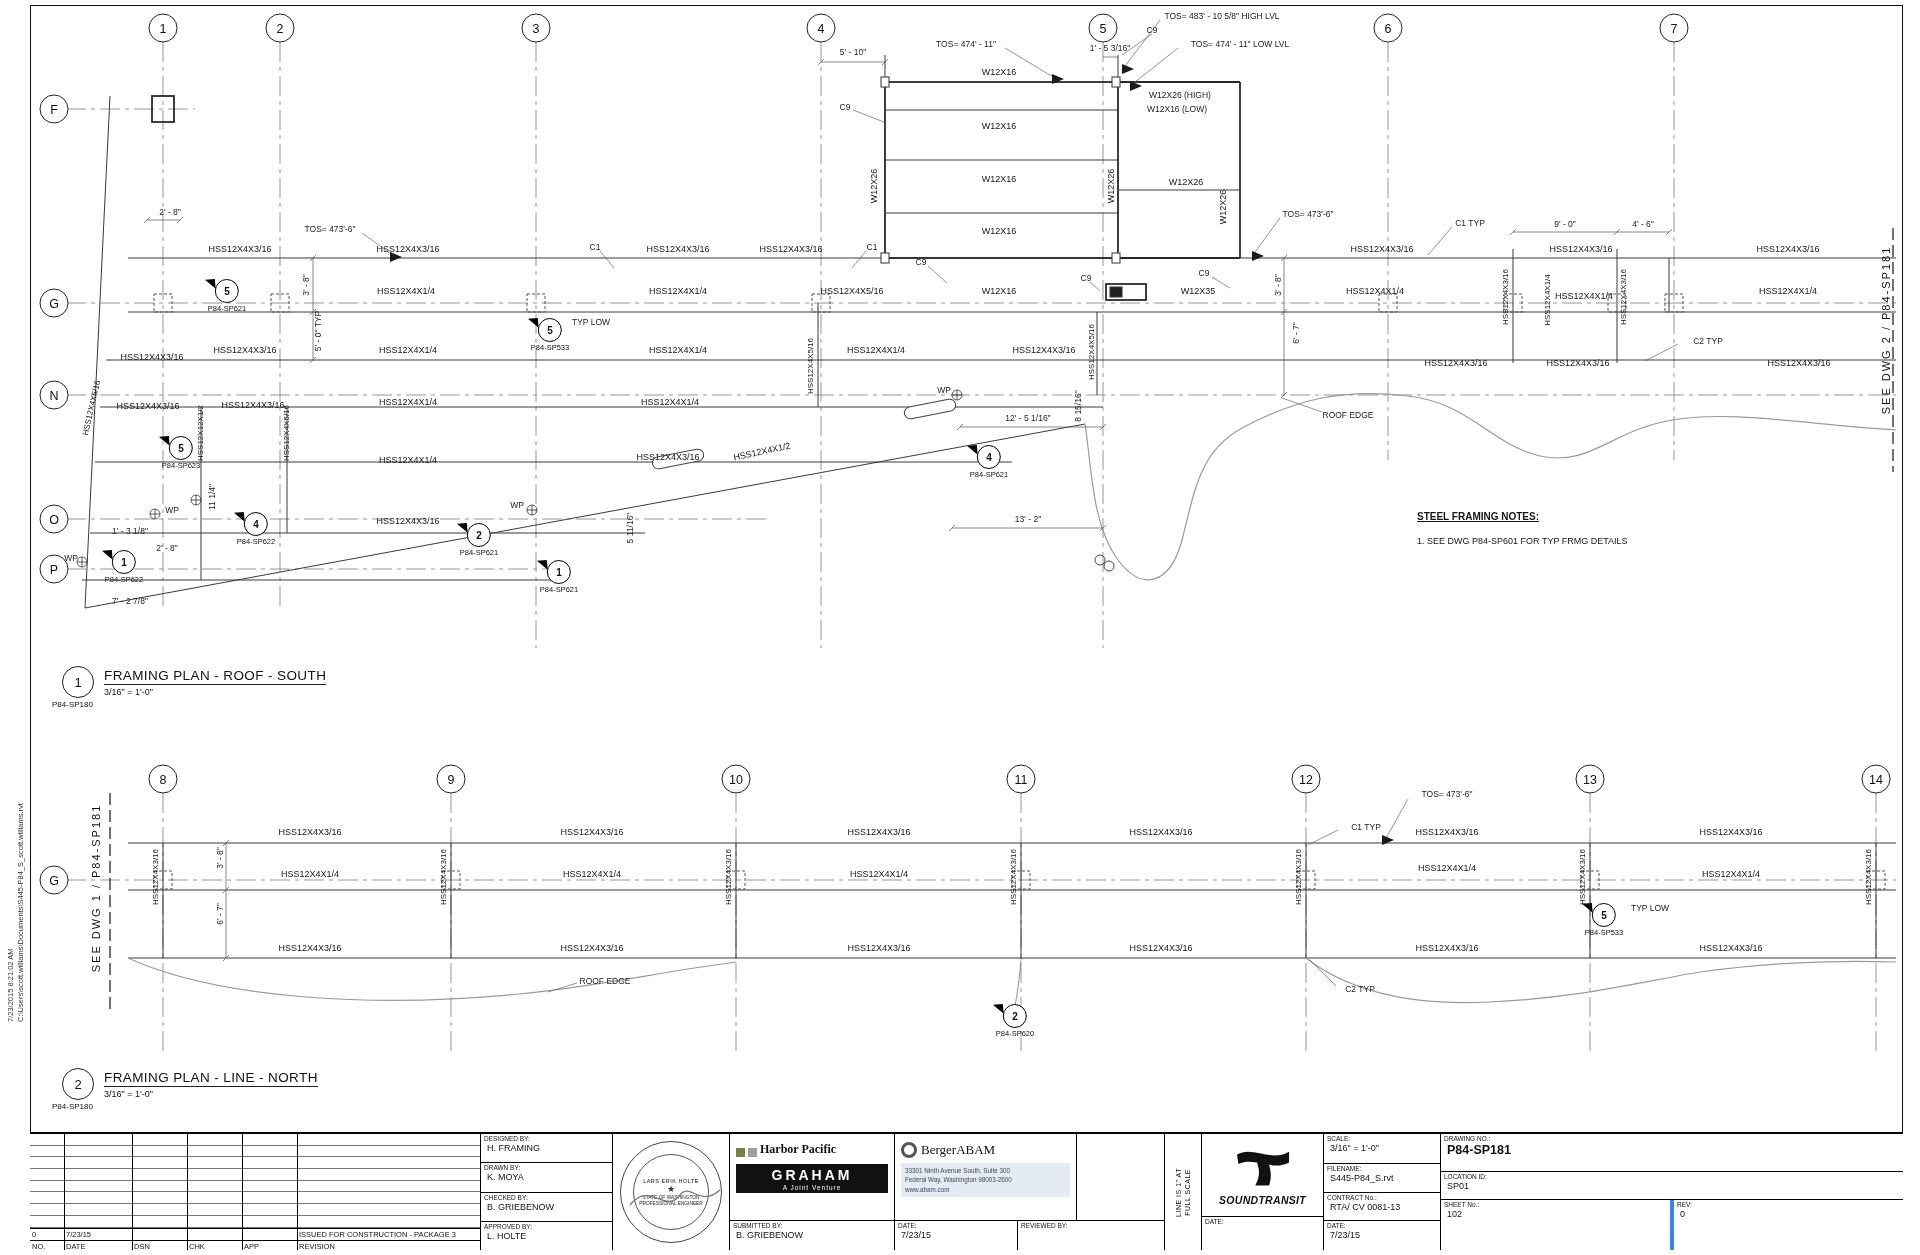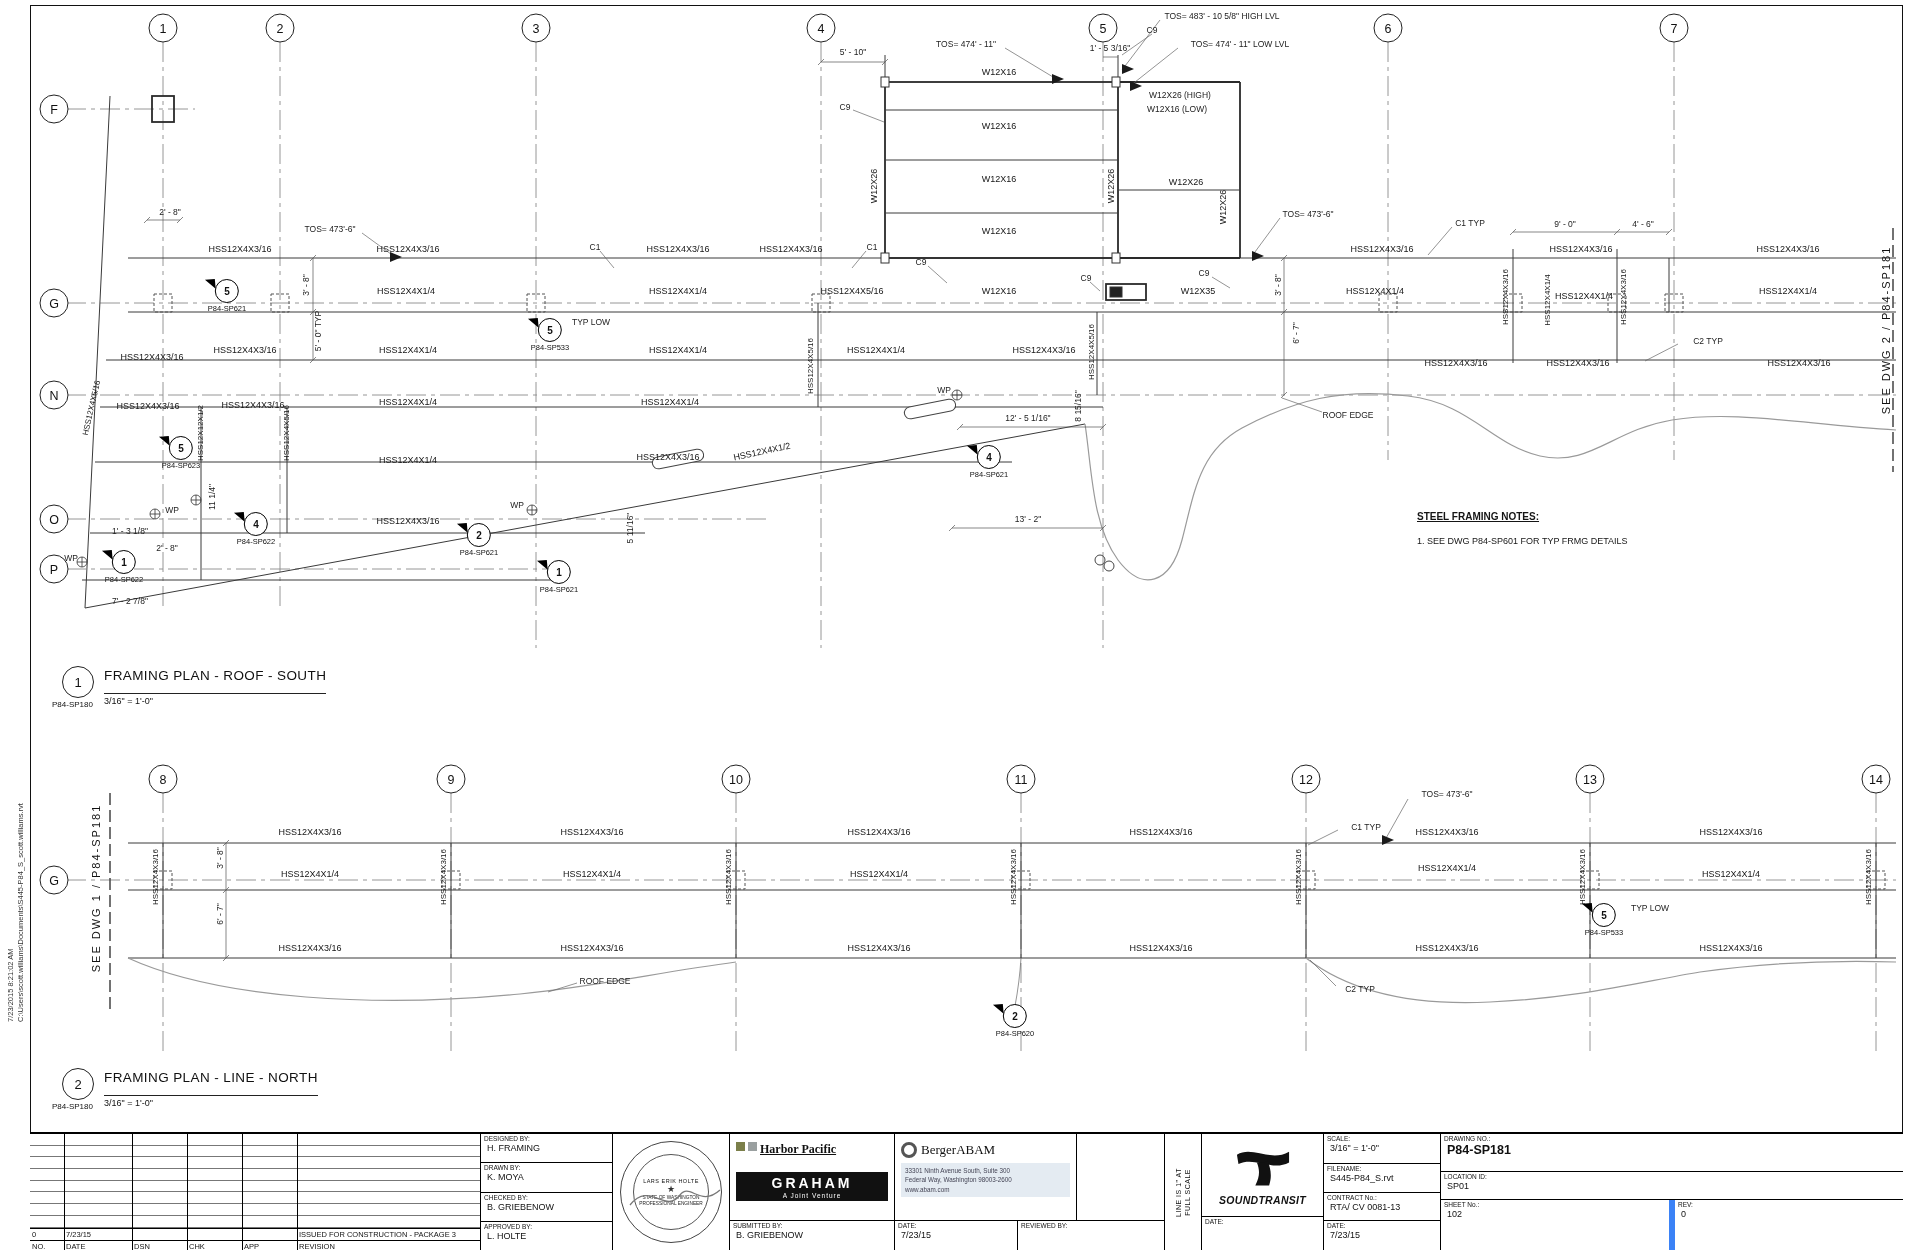--- a/index.html
+++ b/index.html
@@ -20,21 +20,21 @@
     background:#fff;margin:0 auto;display:flex;align-items:center;justify-content:center;
     font-size:10px;font-weight:bold;}
   .detail .circ::after{content:'';position:absolute;top:-8px;left:-8px;width:0;height:0;
     border:7px solid transparent;border-bottom-color:#000;transform:rotate(40deg);}
   .detail .ref{font-size:7.5px;margin-top:1px;white-space:nowrap;}
   
   .cap-bubble{position:absolute;width:30px;height:30px;border:1.4px solid #222;border-radius:50%;
     display:flex;align-items:center;justify-content:center;font-size:13px;background:#fff;}
   .cap-ref{position:absolute;font-size:8px;white-space:nowrap;}
   .cap-text{position:absolute;}
-  .cap-title{font-size:13.5px;letter-spacing:.4px;border-bottom:1.3px solid #222;padding-bottom:10px;display:inline-block;white-space:nowrap;}
+  .cap-title{font-size:13.5px;letter-spacing:.4px;border-bottom:1.3px solid #222;padding-bottom:1px;display:inline-block;white-space:nowrap;}
   .cap-scale{font-size:9px;margin-top:2px;}
   .meta-text{position:absolute;font-size:7.5px;color:#333;white-space:nowrap;
     transform:rotate(-90deg);transform-origin:0 0;}
   
   .tb{position:absolute;left:30px;top:1132px;width:1873px;height:118px;box-sizing:border-box;
     border-top:2px solid #000;display:flex;background:#fff;z-index:5;}
   .tb *{box-sizing:border-box;}
   .tb-sec{border-right:1.2px solid #000;height:100%;position:relative;}
   .lb{display:block;font-size:6.5px;padding:1px 0 0 3px;color:#111;}
   .vl{display:block;font-size:9px;padding:1px 0 0 6px;}
@@ -61,21 +61,21 @@
     display:flex;flex-direction:column;align-items:center;justify-content:center;gap:1px;}
   .seal-t1{font-size:5.5px;letter-spacing:.5px;}
   .seal-star{font-size:9px;line-height:1;color:#333;}
   .seal-t2,.seal-t3{font-size:4.8px;color:#222;}
   .seal-sig{position:absolute;left:4px;top:28px;}
   
   .tb-mid{width:435px;display:flex;flex-direction:column;}
   .tb-mid-top{height:88px;display:flex;border-bottom:1px solid #000;}
   .tb-mid-bot{height:30px;display:flex;}
   .tb-harbor{width:165px;border-right:1px solid #000;padding:8px 6px;}
-  .hp-top{display:flex;align-items:flex-start;gap:3px;margin-bottom:15px;text-decoration:underline;}
+  .hp-top{display:flex;align-items:flex-end;gap:3px;margin-bottom:7px;}
   .sq{width:9px;height:9px;display:inline-block;}
   .sq1{background:#7b7f4a;}
   .sq2{background:#9aa0a0;}
   .hp-name{font-size:12px;font-weight:bold;font-family:"Liberation Serif","DejaVu Serif",serif;}
   .hp-bar{background:#111;color:#fff;text-align:center;padding:3px 2px 2px;}
   .hp-graham{font-size:14px;font-weight:bold;letter-spacing:3px;}
   .hp-jv{font-size:6.5px;letter-spacing:1px;margin-top:1px;}
   .tb-berger{width:182px;border-right:1px solid #000;padding:8px 6px;}
   .bg-top{display:flex;align-items:center;gap:4px;}
   .bg-glyph{width:16px;height:16px;border:3px solid #555;border-radius:50%;display:inline-block;}
@@ -102,21 +102,21 @@
   .tb-title{width:352px;display:flex;flex-direction:column;}
   .proj{height:66px;border-bottom:1px solid #000;display:flex;flex-direction:column;align-items:center;justify-content:center;}
   .proj-l1{font-size:15px;font-weight:bold;letter-spacing:.4px;}
   .proj-l2{font-size:13px;font-weight:bold;letter-spacing:.4px;margin-top:3px;}
   .sheet-title{flex:1;display:flex;align-items:center;justify-content:center;font-size:12px;letter-spacing:.4px;}
   
   .tb-right{flex:1;display:flex;flex-direction:column;border-right:none;}
   .tb-right .rcell{border-bottom:1px solid #000;}
   .rc1{height:38px;}.rc2{height:28px;}
   .rc-row{flex:1;display:flex;}
-  .rc-half{flex:1;border-right:6px solid #3b82f6;}
+  .rc-half{flex:1;border-right:4px solid #3b82f6;}
   .rc-half:last-child{border-right:none;}
 </style>
 </head>
 <body>
 
 <div class="sheet">
 
   <div class="frame"></div>
 
   <svg class="linework" width="1920" height="1255">

